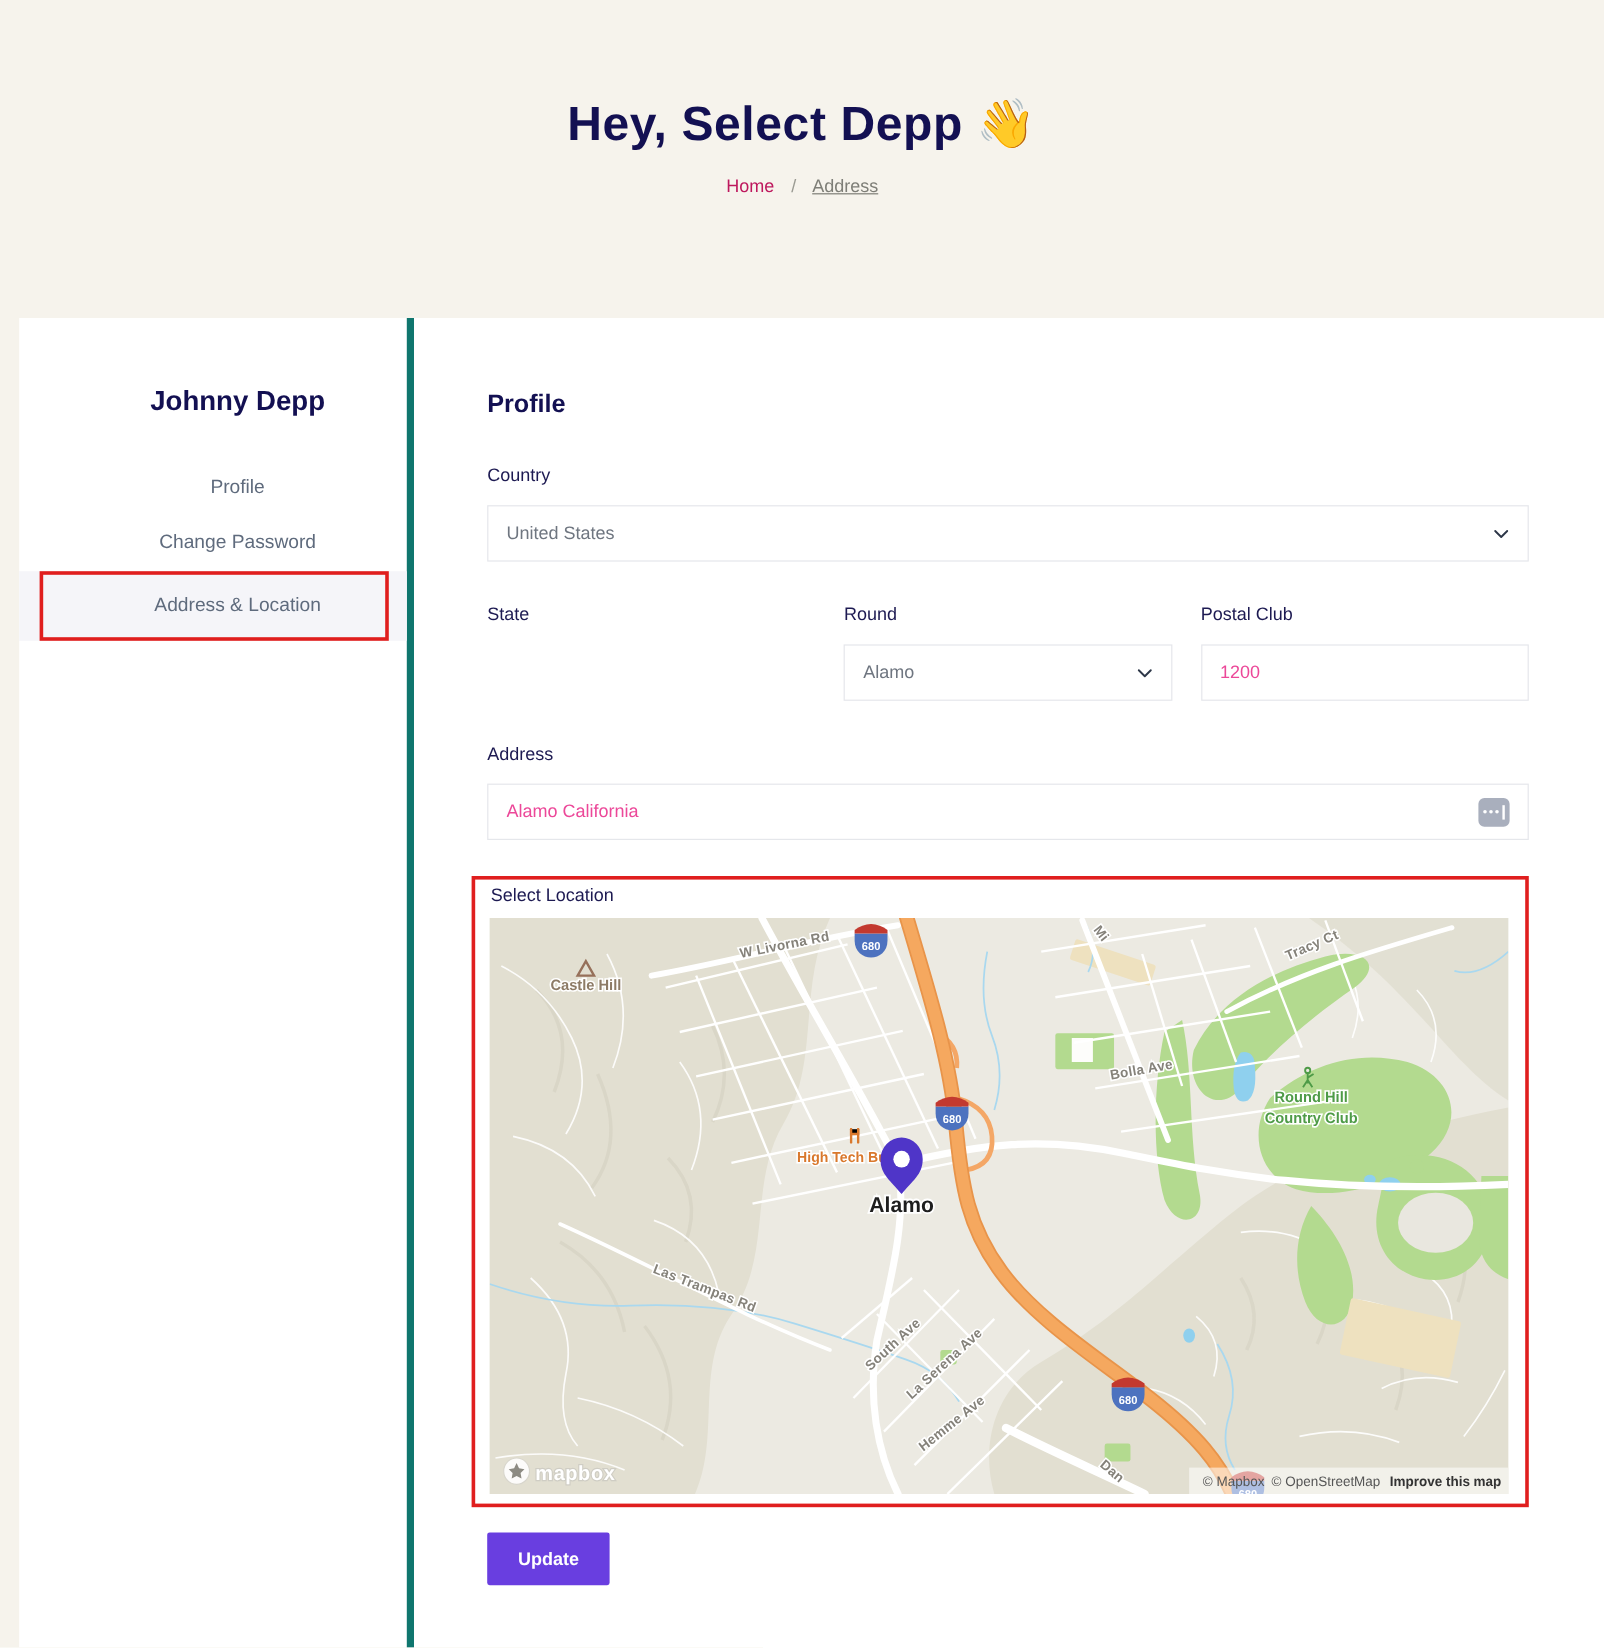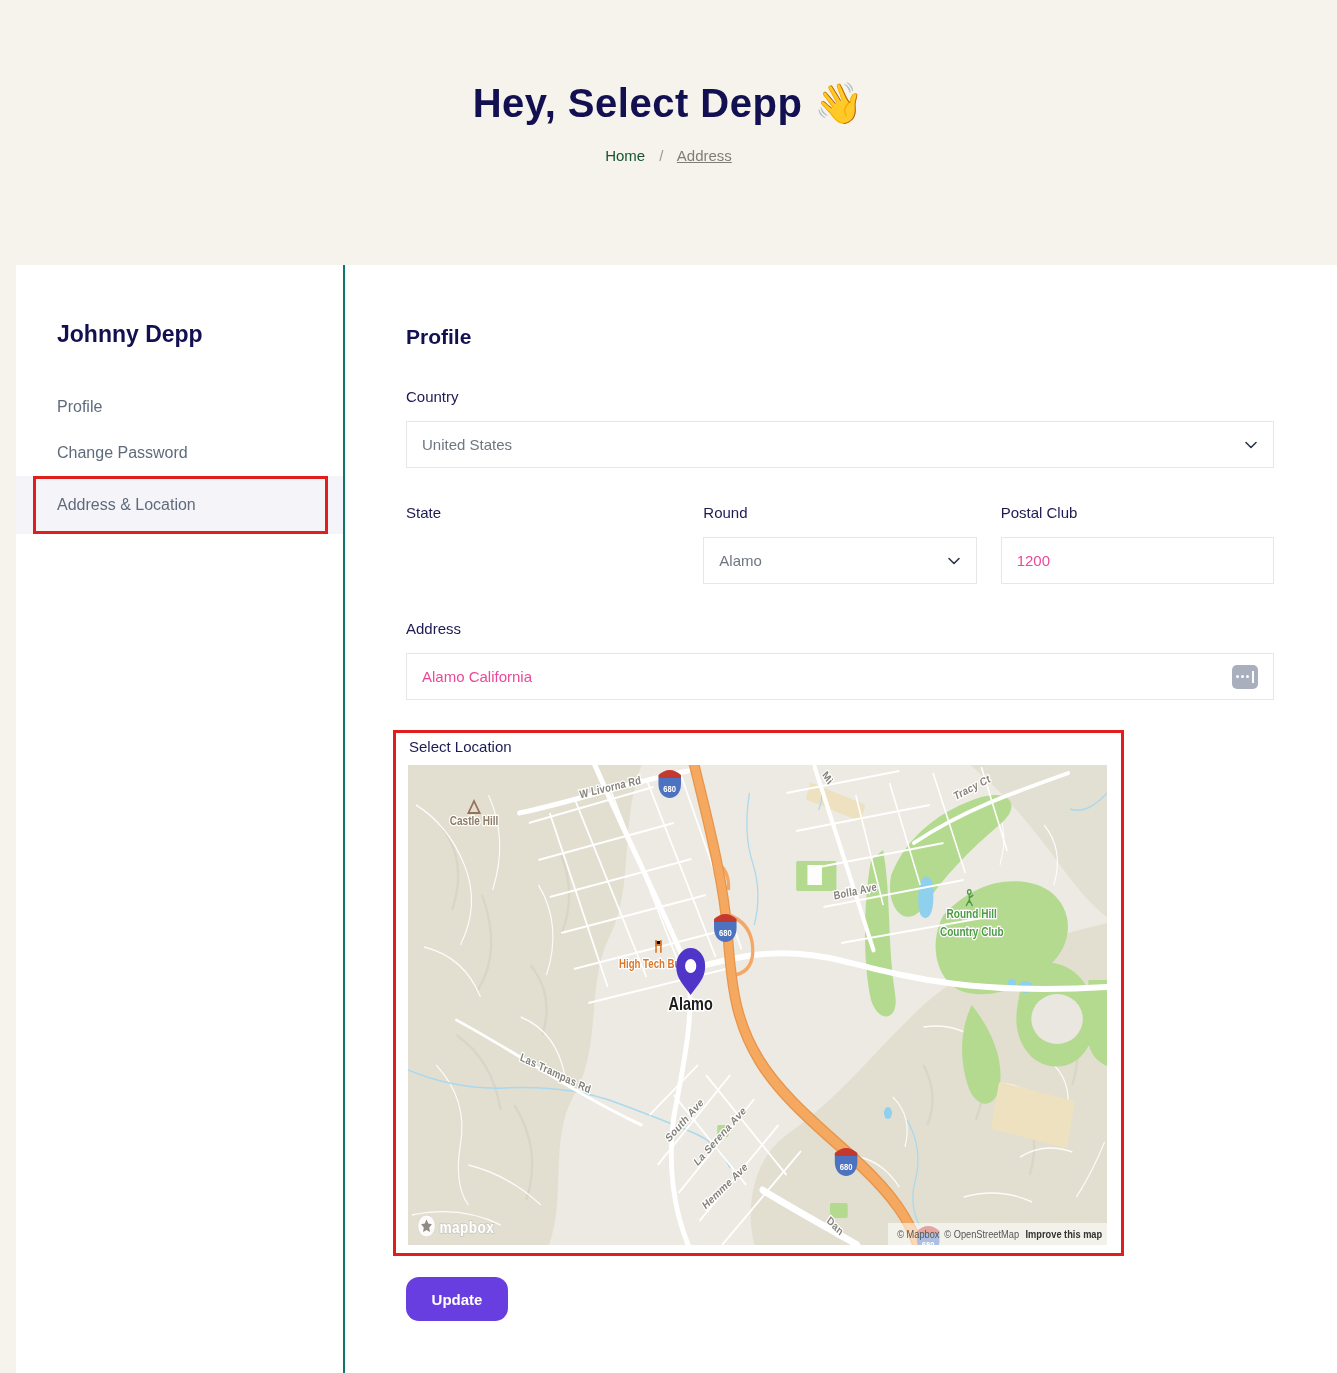--- a/index.html
+++ b/index.html
@@ -7,26 +7,26 @@
   body {
     width:1337px; height:1373px; position:relative;
     background:#f6f3ec;
     font-family:"Liberation Sans", sans-serif;
     color:#141148;
   }
   
   .page-header { text-align:center; padding-top:80px; }
   .page-title { font-size:40px; font-weight:700; color:#131052; margin:0; letter-spacing:.5px; }
   .breadcrumb { margin-top:20px; font-size:15px; color:#8d8d85; }
-  .breadcrumb .crumb-home { color:#14532d; cursor:pointer; }
+  .breadcrumb .crumb-home { color:#be185d; cursor:pointer; }
   .breadcrumb .crumb-sep { margin:0 10px; color:#9a9a92; }
   .breadcrumb .crumb-current { color:#7e7e77; text-decoration:underline; cursor:pointer; }
   
   .card { position:absolute; left:16px; top:265px; right:0; bottom:0; background:#fff; display:flex; }
-  .sidebar { width:329px; flex:0 0 329px; border-right:2px solid #0f766e; padding-top:56px; }
+  .sidebar { width:329px; flex:0 0 329px; border-right:6px solid #0f766e; padding-top:56px;text-align:center; }
   .sidebar-name { font-size:23px; font-weight:700; color:#131052; margin:0 0 36px 41px; }
   .side-item { position:relative; padding:14px 0 14px 41px; font-size:16px; color:#5f6b7d; cursor:pointer; }
   .side-item.active { background:#f5f5f9; padding-top:20px; padding-bottom:20px; }
   .red-frame-side { position:absolute; top:0; bottom:0; left:17px; right:15px; border:3px solid #e01e1e; pointer-events:none; }
   
   .content { flex:1; padding:60px 0 0 61px; }
   .content-heading { font-size:21px; font-weight:700; color:#131052; margin:0 0 39px 0; }
   .form { width:868px; }
   .field-label { display:block; font-size:15px; color:#1d1a52; margin-bottom:16px; font-weight:500; }
   .control { height:47px; border:1px solid #e5e7eb; border-radius:0; background:#fff;
@@ -34,38 +34,38 @@
   .select-box { justify-content:space-between; cursor:pointer; }
   .select-box .chev { flex:0 0 auto; margin-left:8px; }
   .control input { border:none; outline:none; flex:1; font:inherit; color:#ec4899; background:transparent; padding:0; }
   .row3 { display:grid; grid-template-columns:1fr 1fr 1fr; gap:24px; margin-top:36px; }
   .field-block { margin-top:36px; }
   .dots-icon { flex:0 0 auto; width:26px; height:24px; background:#a9afbd; border-radius:5px;
                display:flex; align-items:center; justify-content:center; gap:2px; }
   .dots-icon i { width:3px; height:3px; border-radius:50%; background:#fff; }
   .dots-icon b { width:1.5px; height:12px; background:#fff; margin-left:1px; }
   
-  .map-frame { margin-top:30px; margin-left:-13px; width:731px; border:3px solid #e01e1e; padding:5px 14px 8px 12px; }
+  .map-frame { margin-top:30px; margin-left:-13px; width:881px; border:3px solid #e01e1e; padding:5px 14px 8px 12px; }
   .map-label { font-size:15px; color:#1d1a52; font-weight:500; margin:0 0 10px 1px; }
   .map-wrap { width:100%; height:480px; position:relative; overflow:hidden; background:#eceae2; }
   .map-wrap svg { display:block; width:100%; height:480px; }
   svg text { font-family:"Liberation Sans", sans-serif; }
   .road-lbl { font-size:11.5px; fill:#85827a; font-weight:700; letter-spacing:.3px;
               stroke:#ffffff; stroke-width:2.6px; paint-order:stroke; }
   .poi-orange { font-size:12px; fill:#d9782c; font-weight:700; stroke:#fff; stroke-width:2.6px; paint-order:stroke; }
   .poi-green { font-size:12.5px; fill:#4e9b47; font-weight:700; stroke:#fff; stroke-width:2.6px; paint-order:stroke; }
   .poi-brown { font-size:12.5px; fill:#8d7b66; font-weight:700; stroke:#fff; stroke-width:2.6px; paint-order:stroke; }
   .city-lbl { font-size:18px; fill:#1e1e1e; font-weight:600; stroke:#fff; stroke-width:3px; paint-order:stroke; }
   .shield-txt { font-size:9.5px; fill:#fff; font-weight:700; text-anchor:middle; }
   .logo-txt { font-size:17px; font-weight:700; fill:#ffffff; stroke:#cfcdc4; stroke-width:2px; paint-order:stroke; letter-spacing:.5px; }
   .attr-txt { font-size:11.5px; fill:#565656; }
   .attr-strong { fill:#333; font-weight:700; }
   
   .update-btn { margin:21px 0 60px 0; width:102px; height:44px; background:#693ee0; color:#fff;
-                border:none; border-radius:13px; font-size:15px; font-weight:700;
+                border:none; border-radius:2px; font-size:15px; font-weight:700;
                 font-family:"Liberation Sans", sans-serif; cursor:pointer; }
 </style>
 </head>
 <body>
 
 <header class="page-header">
   <h1 class="page-title">Hey, Select Depp 👋</h1>
   <nav class="breadcrumb">
     <span class="crumb-home">Home</span>
     <span class="crumb-sep">/</span>

